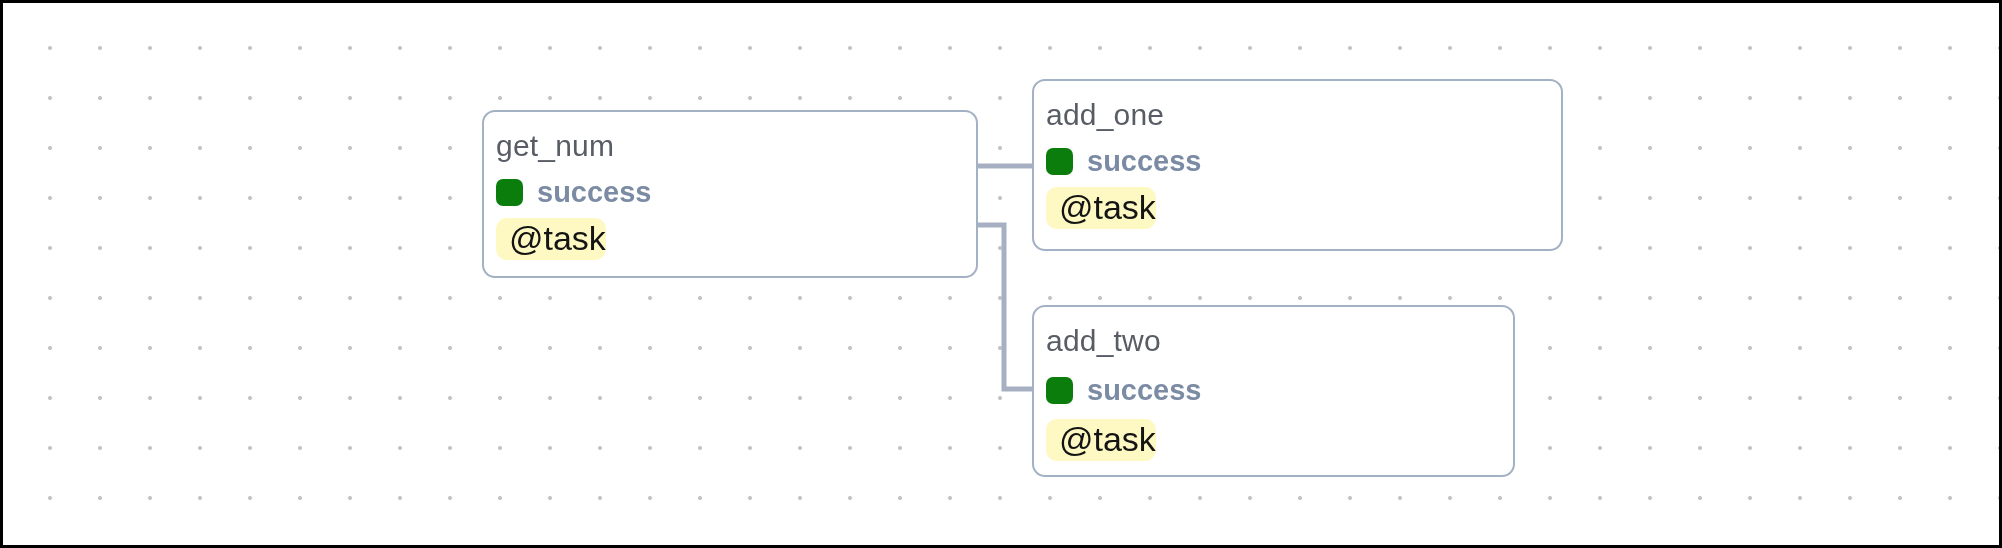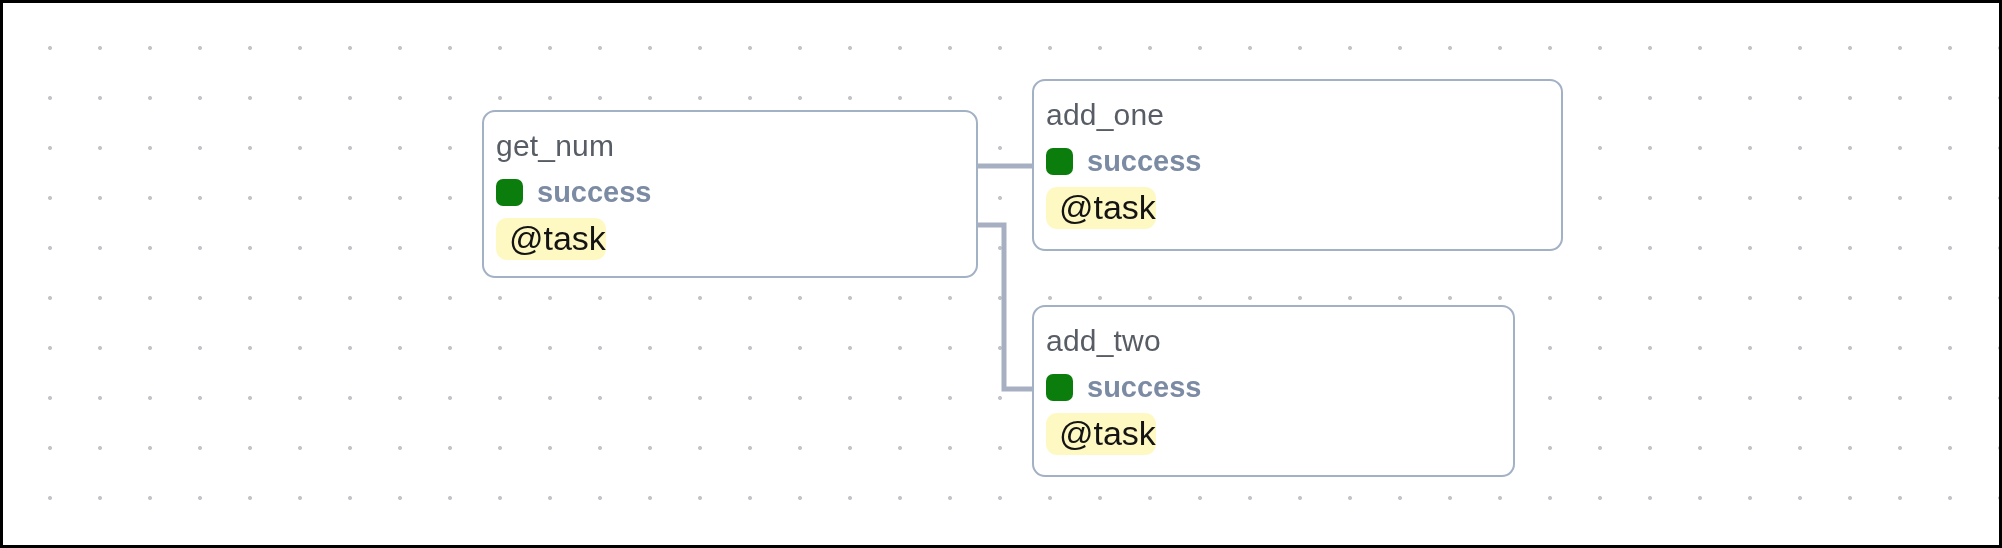--- a/index.html
+++ b/index.html
@@ -43,21 +43,21 @@
     background: #ffffff;
     border: 2.5px solid #a3b1c4;
     border-radius: 13px;
     padding: 14px 12px 14px 12px;
     display: flex;
     flex-direction: column;
     align-items: flex-start;
   }
   .node-getnum { left: 479px; top: 107px; width: 496px; height: 168px; text-align: right; }
   .node-addone { left: 1029px; top: 76px;  width: 531px; height: 172px; }
-  .node-addtwo { left: 1029px; top: 302px; width: 483px; height: 172px; }
+  .node-addtwo { left: 1029px; top: 302px; width: 483px; height: 172px; justify-content: space-between; }
   .node-title {
     font-size: 30px;
     line-height: 40px;
     color: #585d65;
     letter-spacing: 0.2px;
   }
   .status-row {
     margin-top: 10px;
     display: flex;
     align-items: center;

